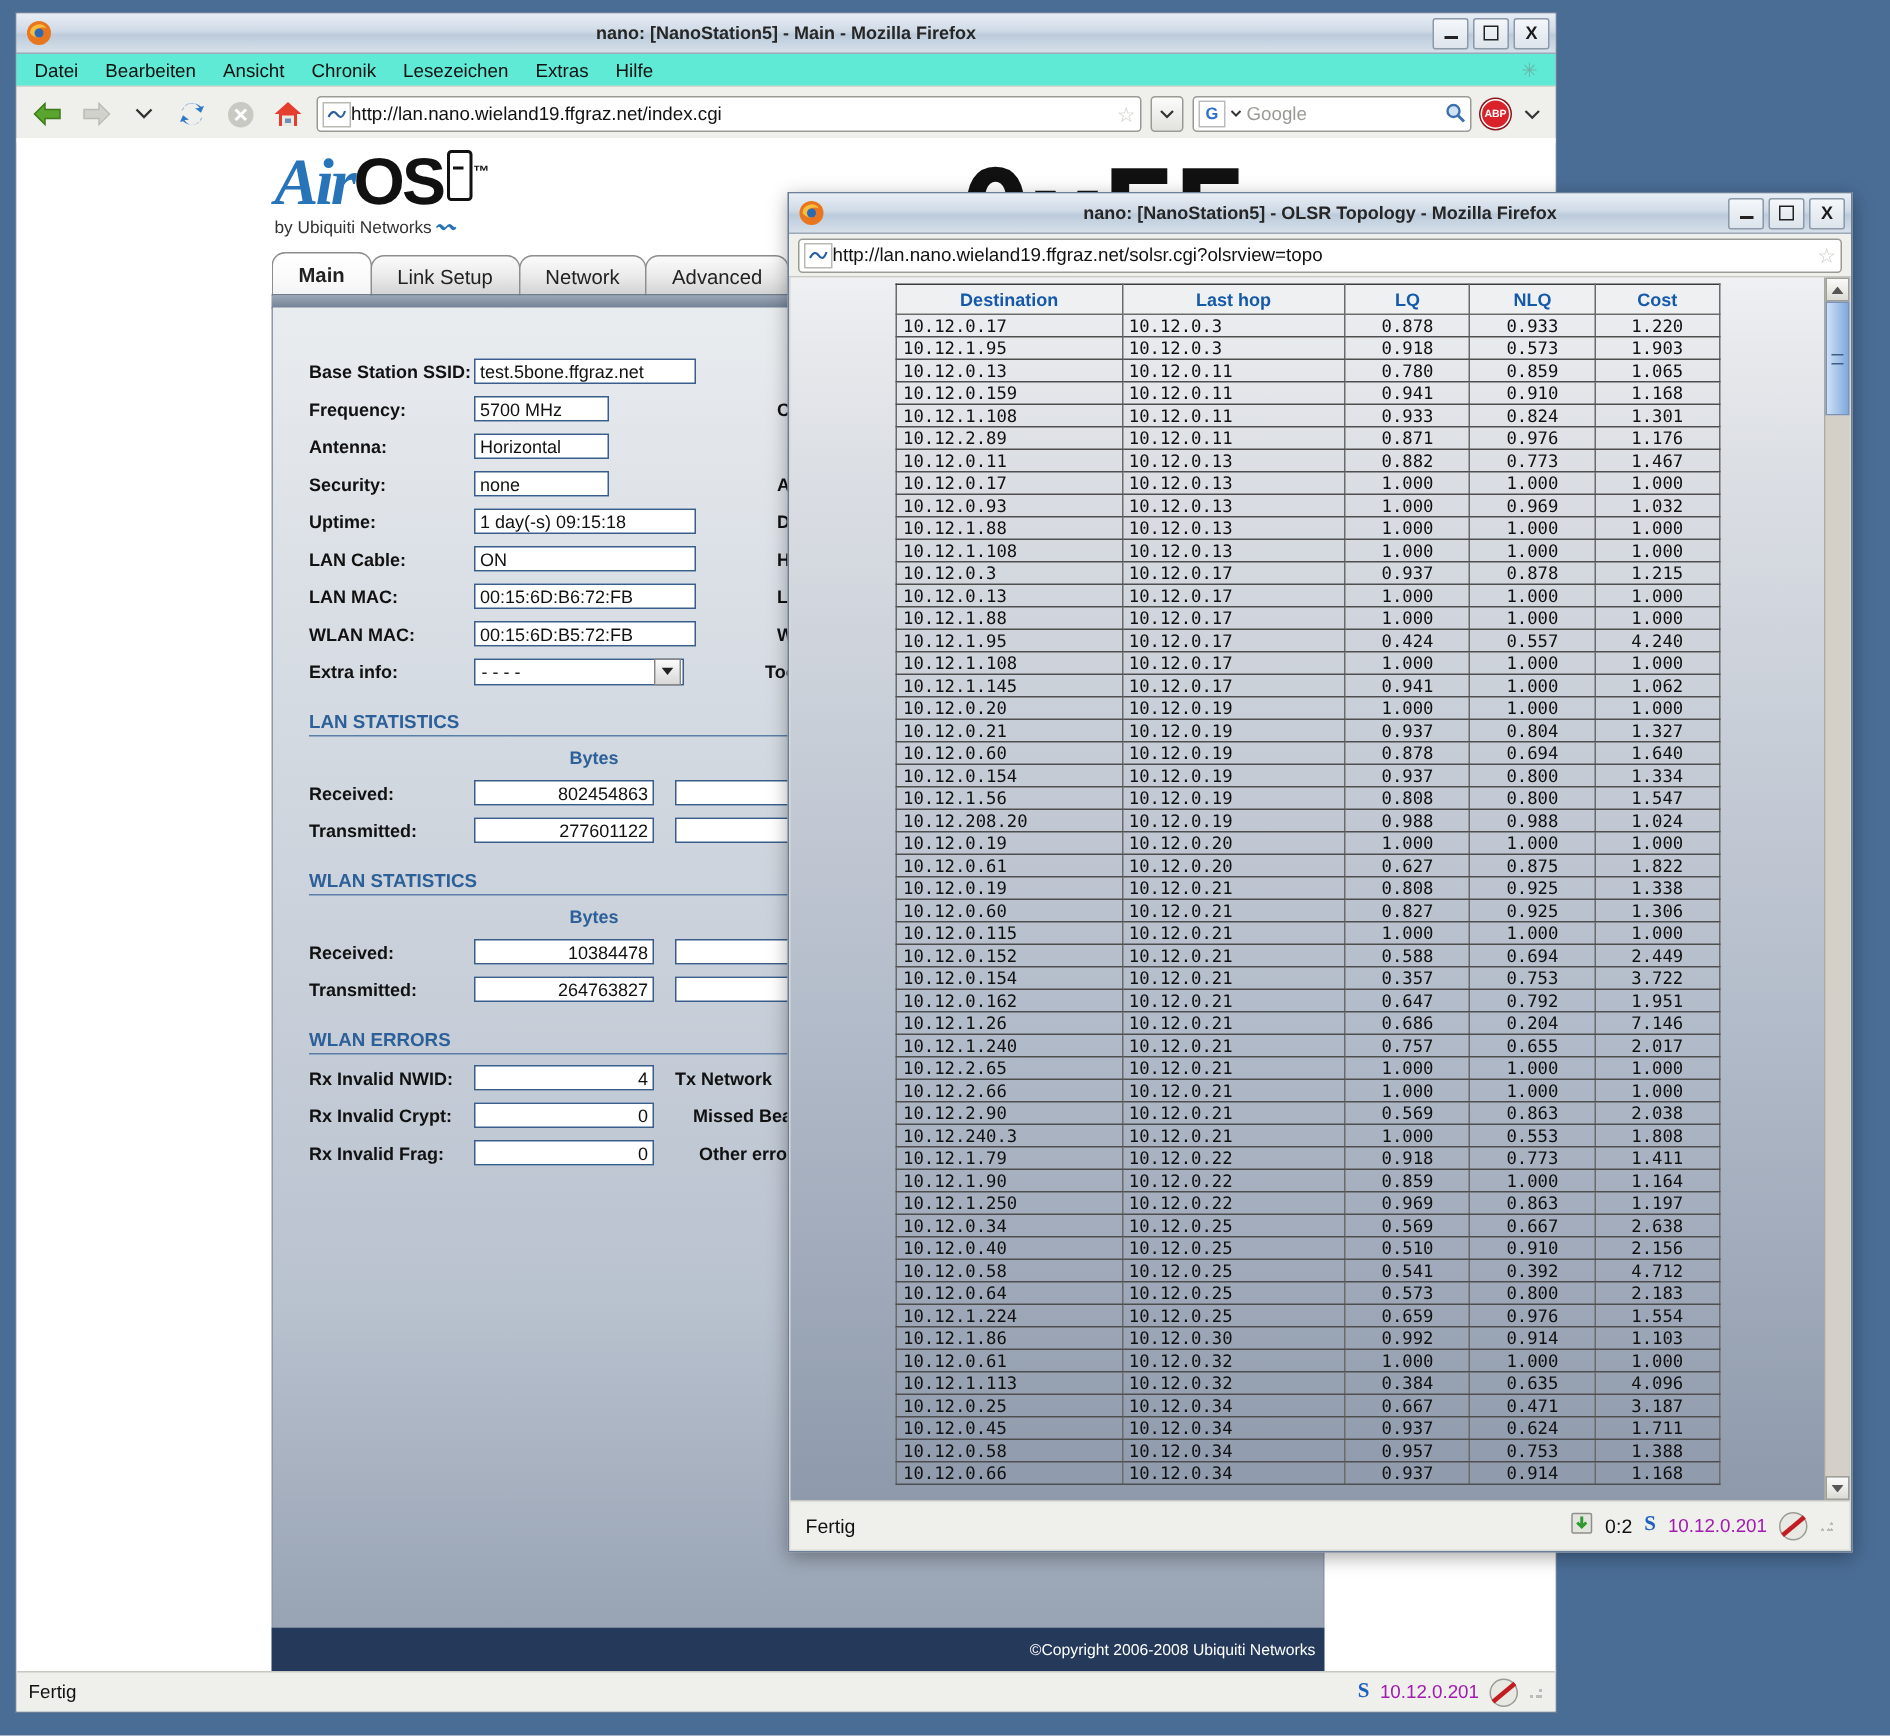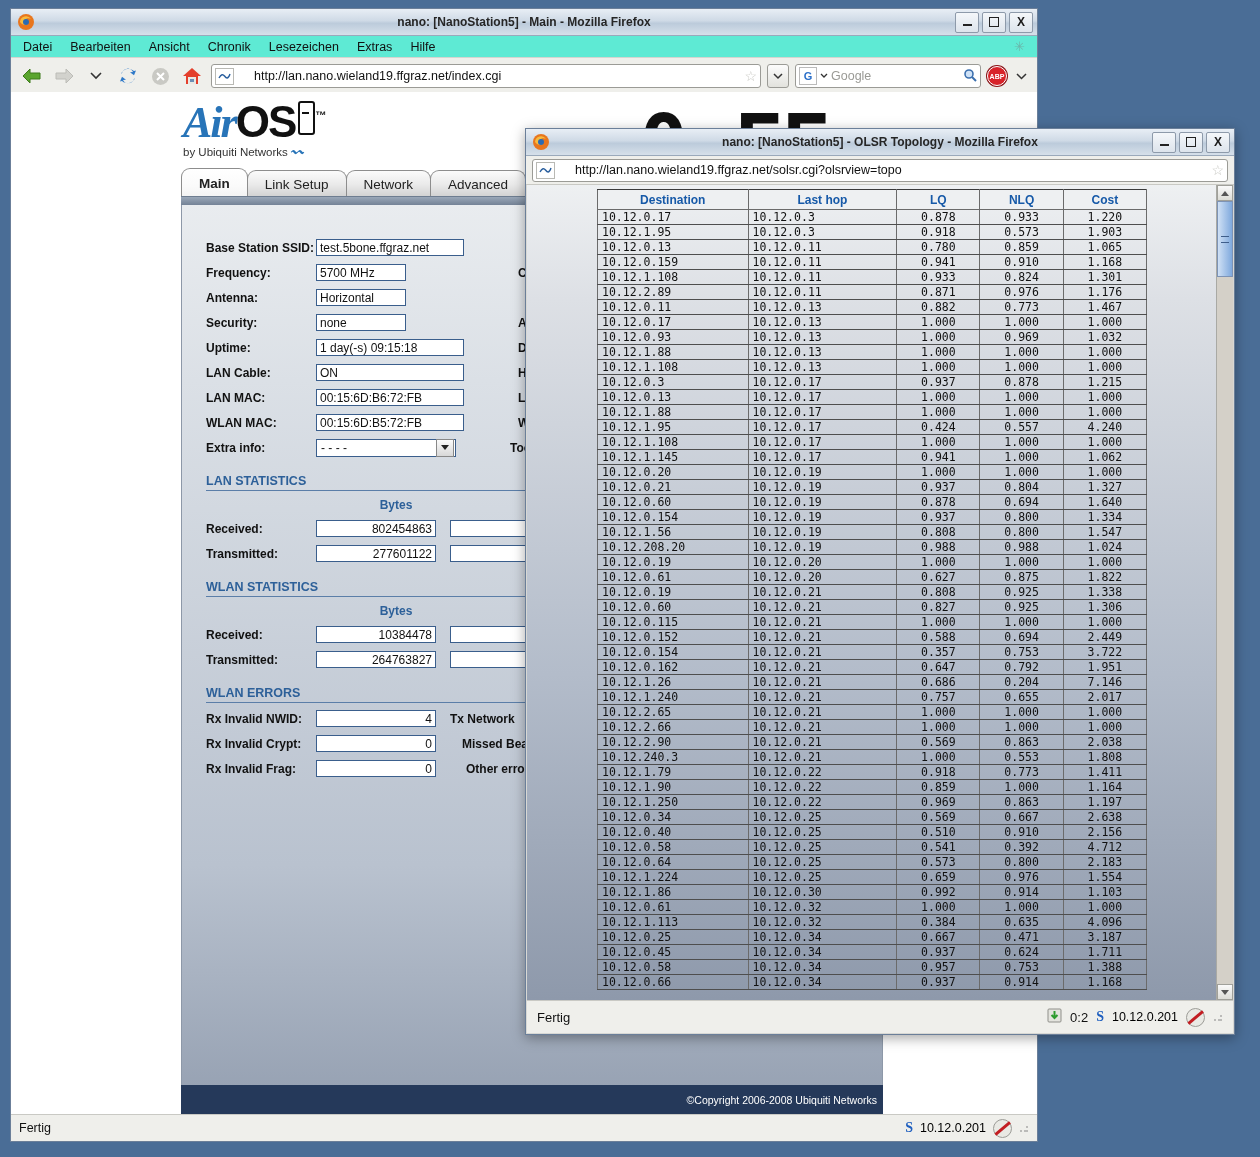--- a/index.html
+++ b/index.html
@@ -44,42 +44,42 @@
   .menubar .spinner{margin-left:auto;margin-right:12px;opacity:.45;font-size:13px;color:#777;}
 
   
   .navbar{
     height:36px;background:#efefeb;border-bottom:1px solid #c9c9c4;
     display:flex;align-items:center;padding:0 8px;gap:6px;
   }
   .nav-ico{width:26px;height:26px;display:flex;align-items:center;justify-content:center;}
   .urlbar{
     flex:1;height:22px;background:#fff;border:1px solid #9b9b96;border-radius:3px;
-    display:flex;align-items:center;padding:0 3px;gap:20px;min-width:0;
+    display:flex;align-items:center;padding:0 3px;gap:0;min-width:0;
   }
   .urlbar .favicon{width:17px;height:15px;border:1px solid #b9b9b4;background:#fff;
     display:flex;align-items:center;justify-content:center;flex:0 0 17px;}
   .urlbar .urltext{flex:1;font-size:12.5px;color:#111;white-space:nowrap;overflow:hidden;}
   .urlbar .star{color:#c9c9c4;font-size:14px;}
   .dropdown-arrow{width:20px;height:22px;border:1px solid #9b9b96;border-radius:3px;
     background:linear-gradient(to bottom,#fcfcfc,#e2e2dd);display:flex;align-items:center;justify-content:center;font-size:9px;color:#333;}
   .searchbar{
     width:178px;height:22px;background:#fff;border:1px solid #9b9b96;border-radius:3px;
     display:flex;align-items:center;padding:0 3px;gap:3px;
   }
   .searchbar .ph{flex:1;color:#9a9a95;font-size:12.5px;}
 
   
   .statusbar{
     position:absolute;left:0;right:0;bottom:0;height:26px;
     background:#efefeb;border-top:1px solid #c9c9c4;
     display:flex;align-items:center;padding:0 8px;font-size:12.5px;color:#111;
   }
   .statusbar .right{margin-left:auto;display:flex;align-items:center;gap:7px;}
-  .sb-ip{color:#000000;font-size:12.5px;}
+  .sb-ip{color:#a21caf;font-size:12.5px;}
 
   
   #win-main{left:10px;top:8px;width:1028px;height:1134px;}
   .page-canvas{position:absolute;left:0;right:0;top:83px;bottom:26px;background:#fff;overflow:hidden;}
   .bigtext{
     position:absolute;left:628px;top:12px;font-family:"DejaVu Sans Mono",monospace;
     font-size:82px;font-weight:bold;color:#111;letter-spacing:-2px;line-height:1;
   }
   .airos-wrap{position:absolute;left:160px;top:0;width:712px;bottom:0;}
   .airos-logo{position:absolute;left:12px;top:8px;}

